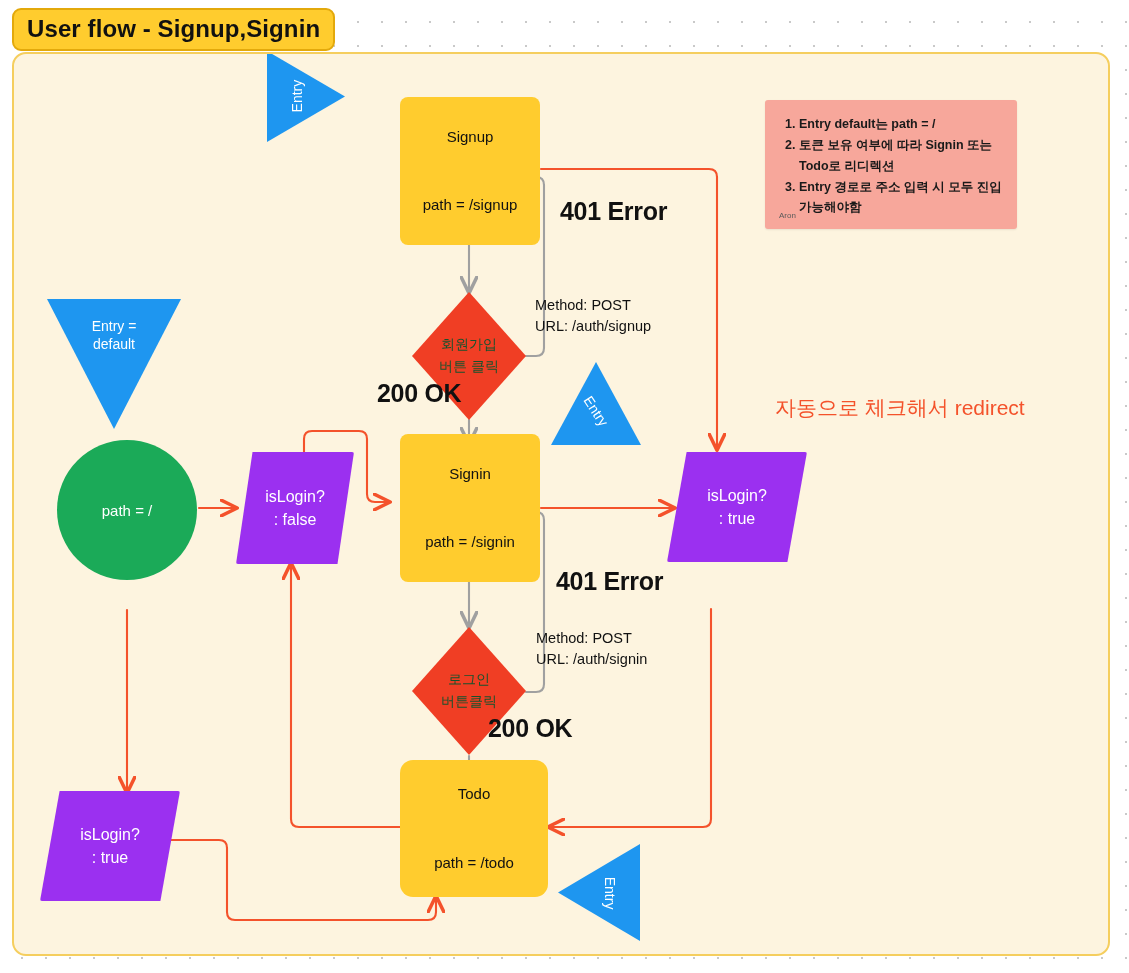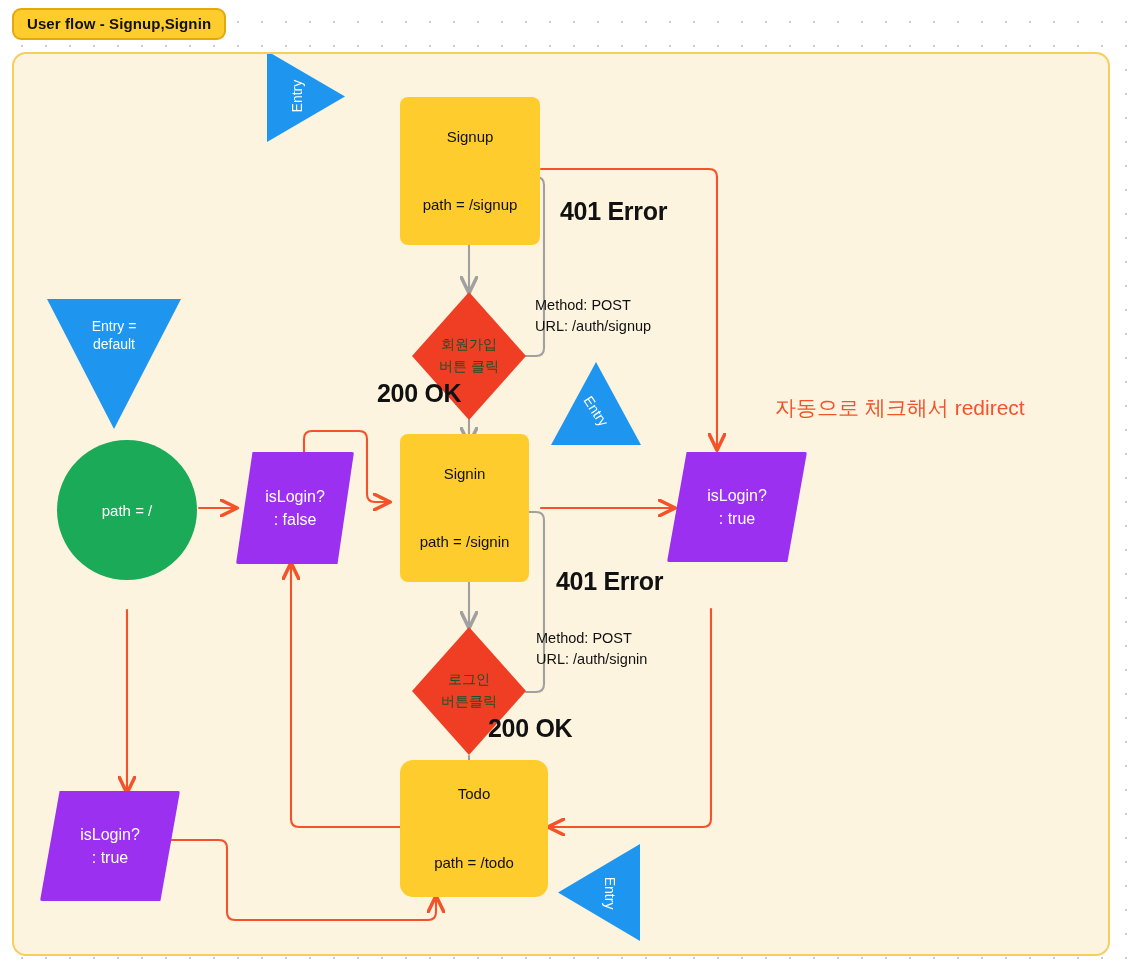--- a/index.html
+++ b/index.html
@@ -15,21 +15,21 @@
     background-image:radial-gradient(circle, #c9c9c9 1px, transparent 1.3px);
     background-size:24px 24px;
     background-position:10px 10px;
   }
   #title-badge{
     position:absolute;left:12px;top:8px;
     background:#FFCC2E;
     border:2px solid #E3A90B;
     border-radius:9px;
     padding:5px 13px 6px 13px;
-    font-size:15px;font-weight:bold;color:#111;
+    font-size:24px;font-weight:bold;color:#111;
     letter-spacing:.1px;
     white-space:nowrap;
     z-index:6;
   }
   #canvas{
     position:absolute;left:12px;top:52px;
     width:1094px;height:900px;
     background:#FDF4DF;
     border:2px solid #F5CE5E;
     border-radius:14px;
@@ -146,20 +146,28 @@
   <div class="tri right" style="left:253px;top:-3px;width:78px;height:91px;">
     <div class="shape"></div>
     <div class="txt" style="left:10px;top:36px;width:40px;transform:rotate(-90deg);">Entry</div>
   </div>
 
   <div class="node proc" style="left:386px;top:43px;width:140px;height:148px;">
     <div class="l1">Signup</div>
     <div>path = /signup</div>
   </div>
 
+  <div id="note">
+    <ol>
+      <li>Entry default는 path = /</li>
+      <li>토큰 보유 여부에 따라 Signin 또는 Todo로 리디렉션</li>
+      <li>Entry 경로로 주소 입력 시 모두 진입 가능해야함</li>
+    </ol>
+    <div class="sig">Aron</div>
+  </div>
 
   <div class="lbl lbl-big" style="left:546px;top:143px;">401 Error</div>
 
   <div class="lbl lbl-sm" style="left:521px;top:241px;">Method: POST
 URL: /auth/signup</div>
 
   <div class="diamond" style="left:398px;top:238px;width:114px;height:128px;">
     <div class="shape"></div>
     <div class="txt">
       <div>회원가입</div>
@@ -189,21 +197,21 @@
   </div>
 
   <div class="para" style="left:222px;top:398px;width:118px;height:112px;">
     <div class="shape"></div>
     <div class="txt">
       <div>isLogin?</div>
       <div>: false</div>
     </div>
   </div>
 
-  <div class="node proc" style="left:386px;top:380px;width:129px;height:148px;">
+  <div class="node proc" style="left:386px;top:380px;width:140px;height:148px;">
     <div class="l1">Signin</div>
     <div>path = /signin</div>
   </div>
 
   <div class="para" style="left:653px;top:398px;width:140px;height:110px;">
     <div class="shape"></div>
     <div class="txt">
       <div>isLogin?</div>
       <div>: true</div>
     </div>

